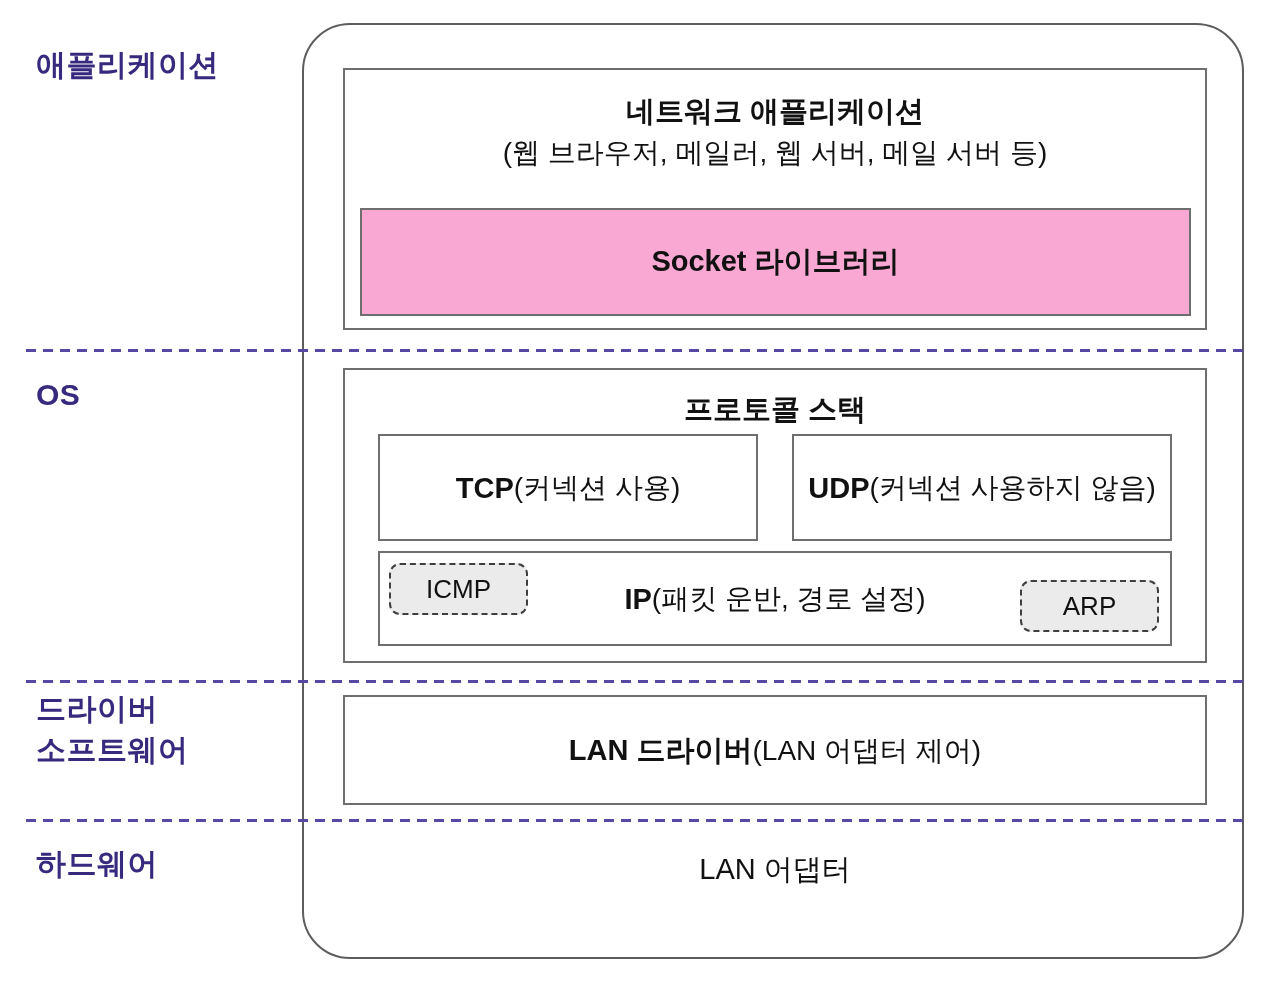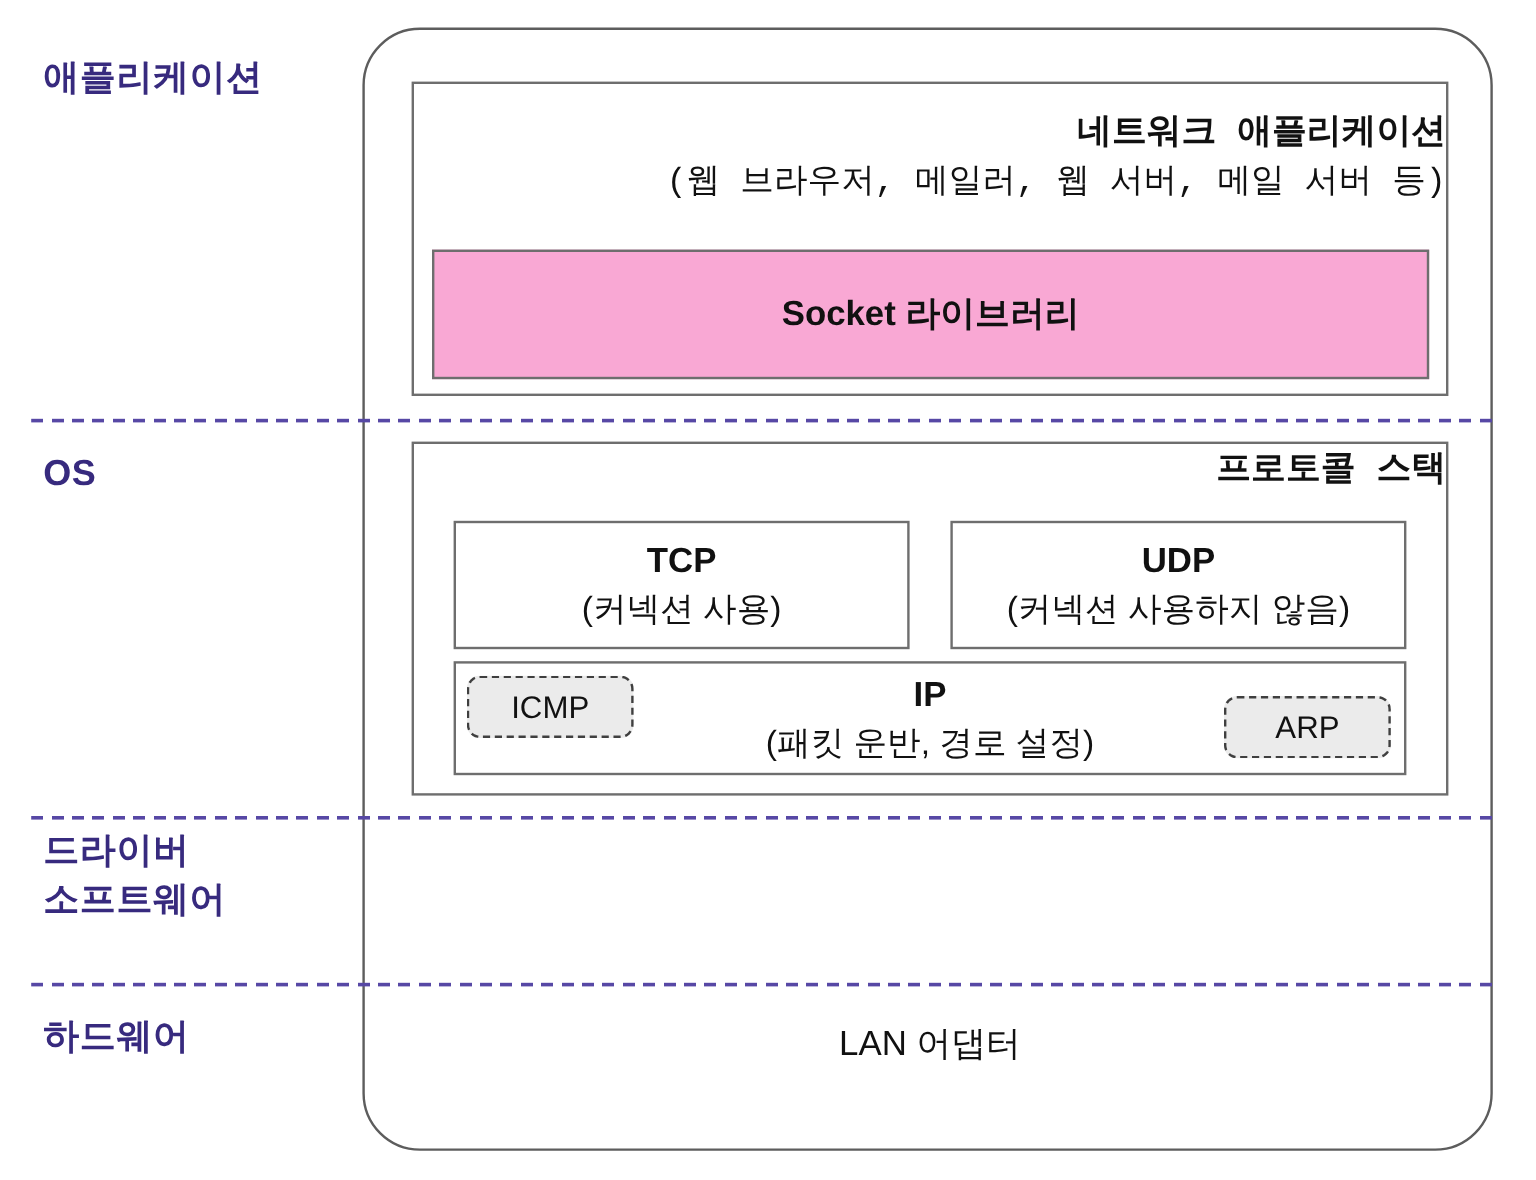--- a/index.html
+++ b/index.html
@@ -36,37 +36,37 @@
 
   
   .sbox{
     position:absolute;border:2px solid var(--border_inner,#6e6e6e);
     background:#fff;box-sizing:border-box;
   }
   .box-app{left:343px;top:68px;width:864px;height:262px;}
   .box-proto{left:343px;top:368px;width:864px;height:295px;}
   .box-landrv{left:343px;top:695px;width:864px;height:110px;}
 
-  .title-block{width:100%;text-align:right;font-family:Liberation Mono, monospace;}
+  .title-block{width:100%;text-align:center;}
   .box-app .title-block{padding-top:20px;}
-  .box-proto .title-block{padding-top:1px;}
+  .box-proto .title-block{padding-top:18px;}
   .t-bold{font-size:29px;font-weight:bold;line-height:42px;}
   .t-sub{font-size:28px;font-weight:normal;line-height:42px;}
 
   .box-socket{
     position:absolute;left:15px;top:138px;width:831px;height:108px;
     border:2px solid var(--border_inner,#6e6e6e);background:#f9a8d4;
     display:flex;align-items:center;justify-content:center;box-sizing:border-box;
   }
   .box-socket .t-bold{line-height:normal;}
 
   .box-tcp{left:33px;top:64px;width:380px;height:107px;}
   .box-udp{left:447px;top:64px;width:380px;height:107px;}
   .box-ip{left:33px;top:181px;width:794px;height:95px;}
-  .two-line{display:flex;flex-direction:column;align-items:center;justify-content:center;height:100%;}
+  .two-line{display:flex;flex-direction:row;align-items:center;justify-content:center;height:100%;}
   .two-line .t-bold,.two-line .t-sub{line-height:40px;}
 
   .box-landrv .two-line .t-bold,.box-landrv .two-line .t-sub{line-height:41px;}
 
   
   .chip{
     position:absolute;box-sizing:border-box;
     background:var(--chip_fill,#ebebeb);
     border:2.5px dashed var(--chip_border,#3f3f3f);
     border-radius:11px;
@@ -135,16 +135,22 @@
       </div>
       <div class="chip chip-icmp">
         <span>ICMP</span>
       </div>
       <div class="chip chip-arp">
         <span>ARP</span>
       </div>
     </div>
   </div>
 
+  <div class="sbox box-landrv">
+    <div class="two-line">
+      <div class="t-bold">LAN 드라이버</div>
+      <div class="t-sub">(LAN 어댑터 제어)</div>
+    </div>
+  </div>
 
   <div class="lan-adapter">LAN 어댑터</div>
 
 </div>
 
 </body></html>

